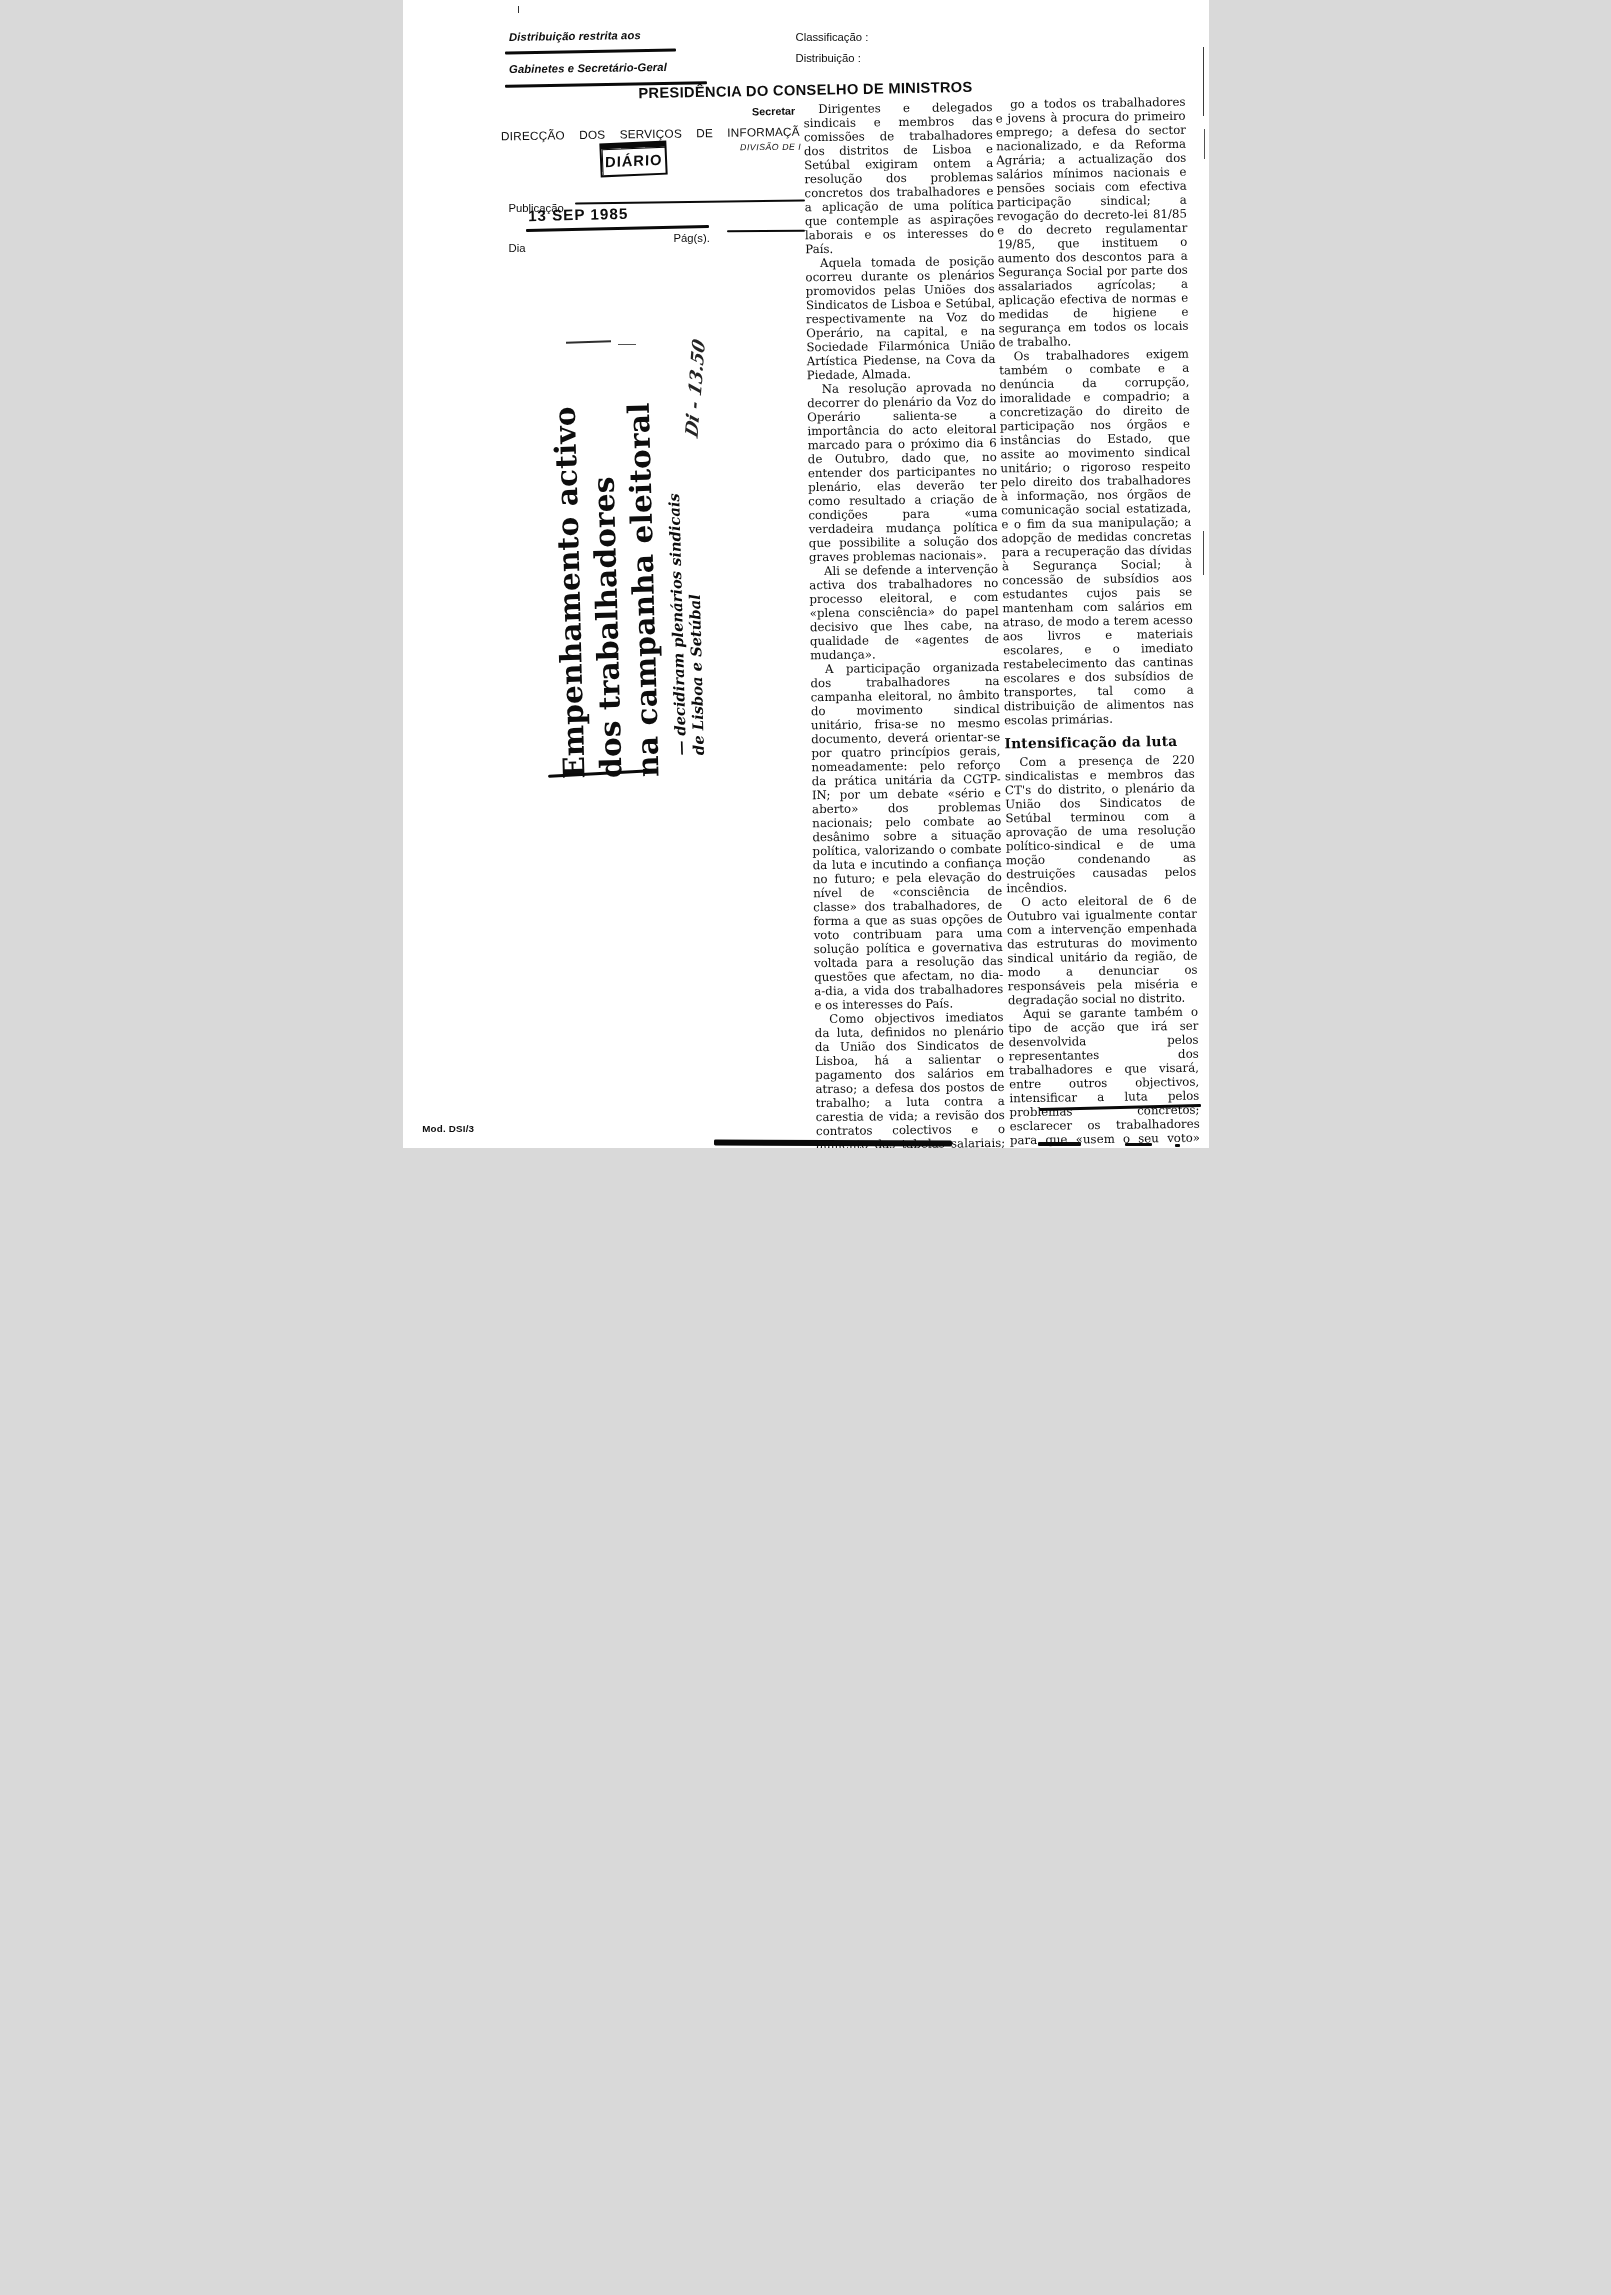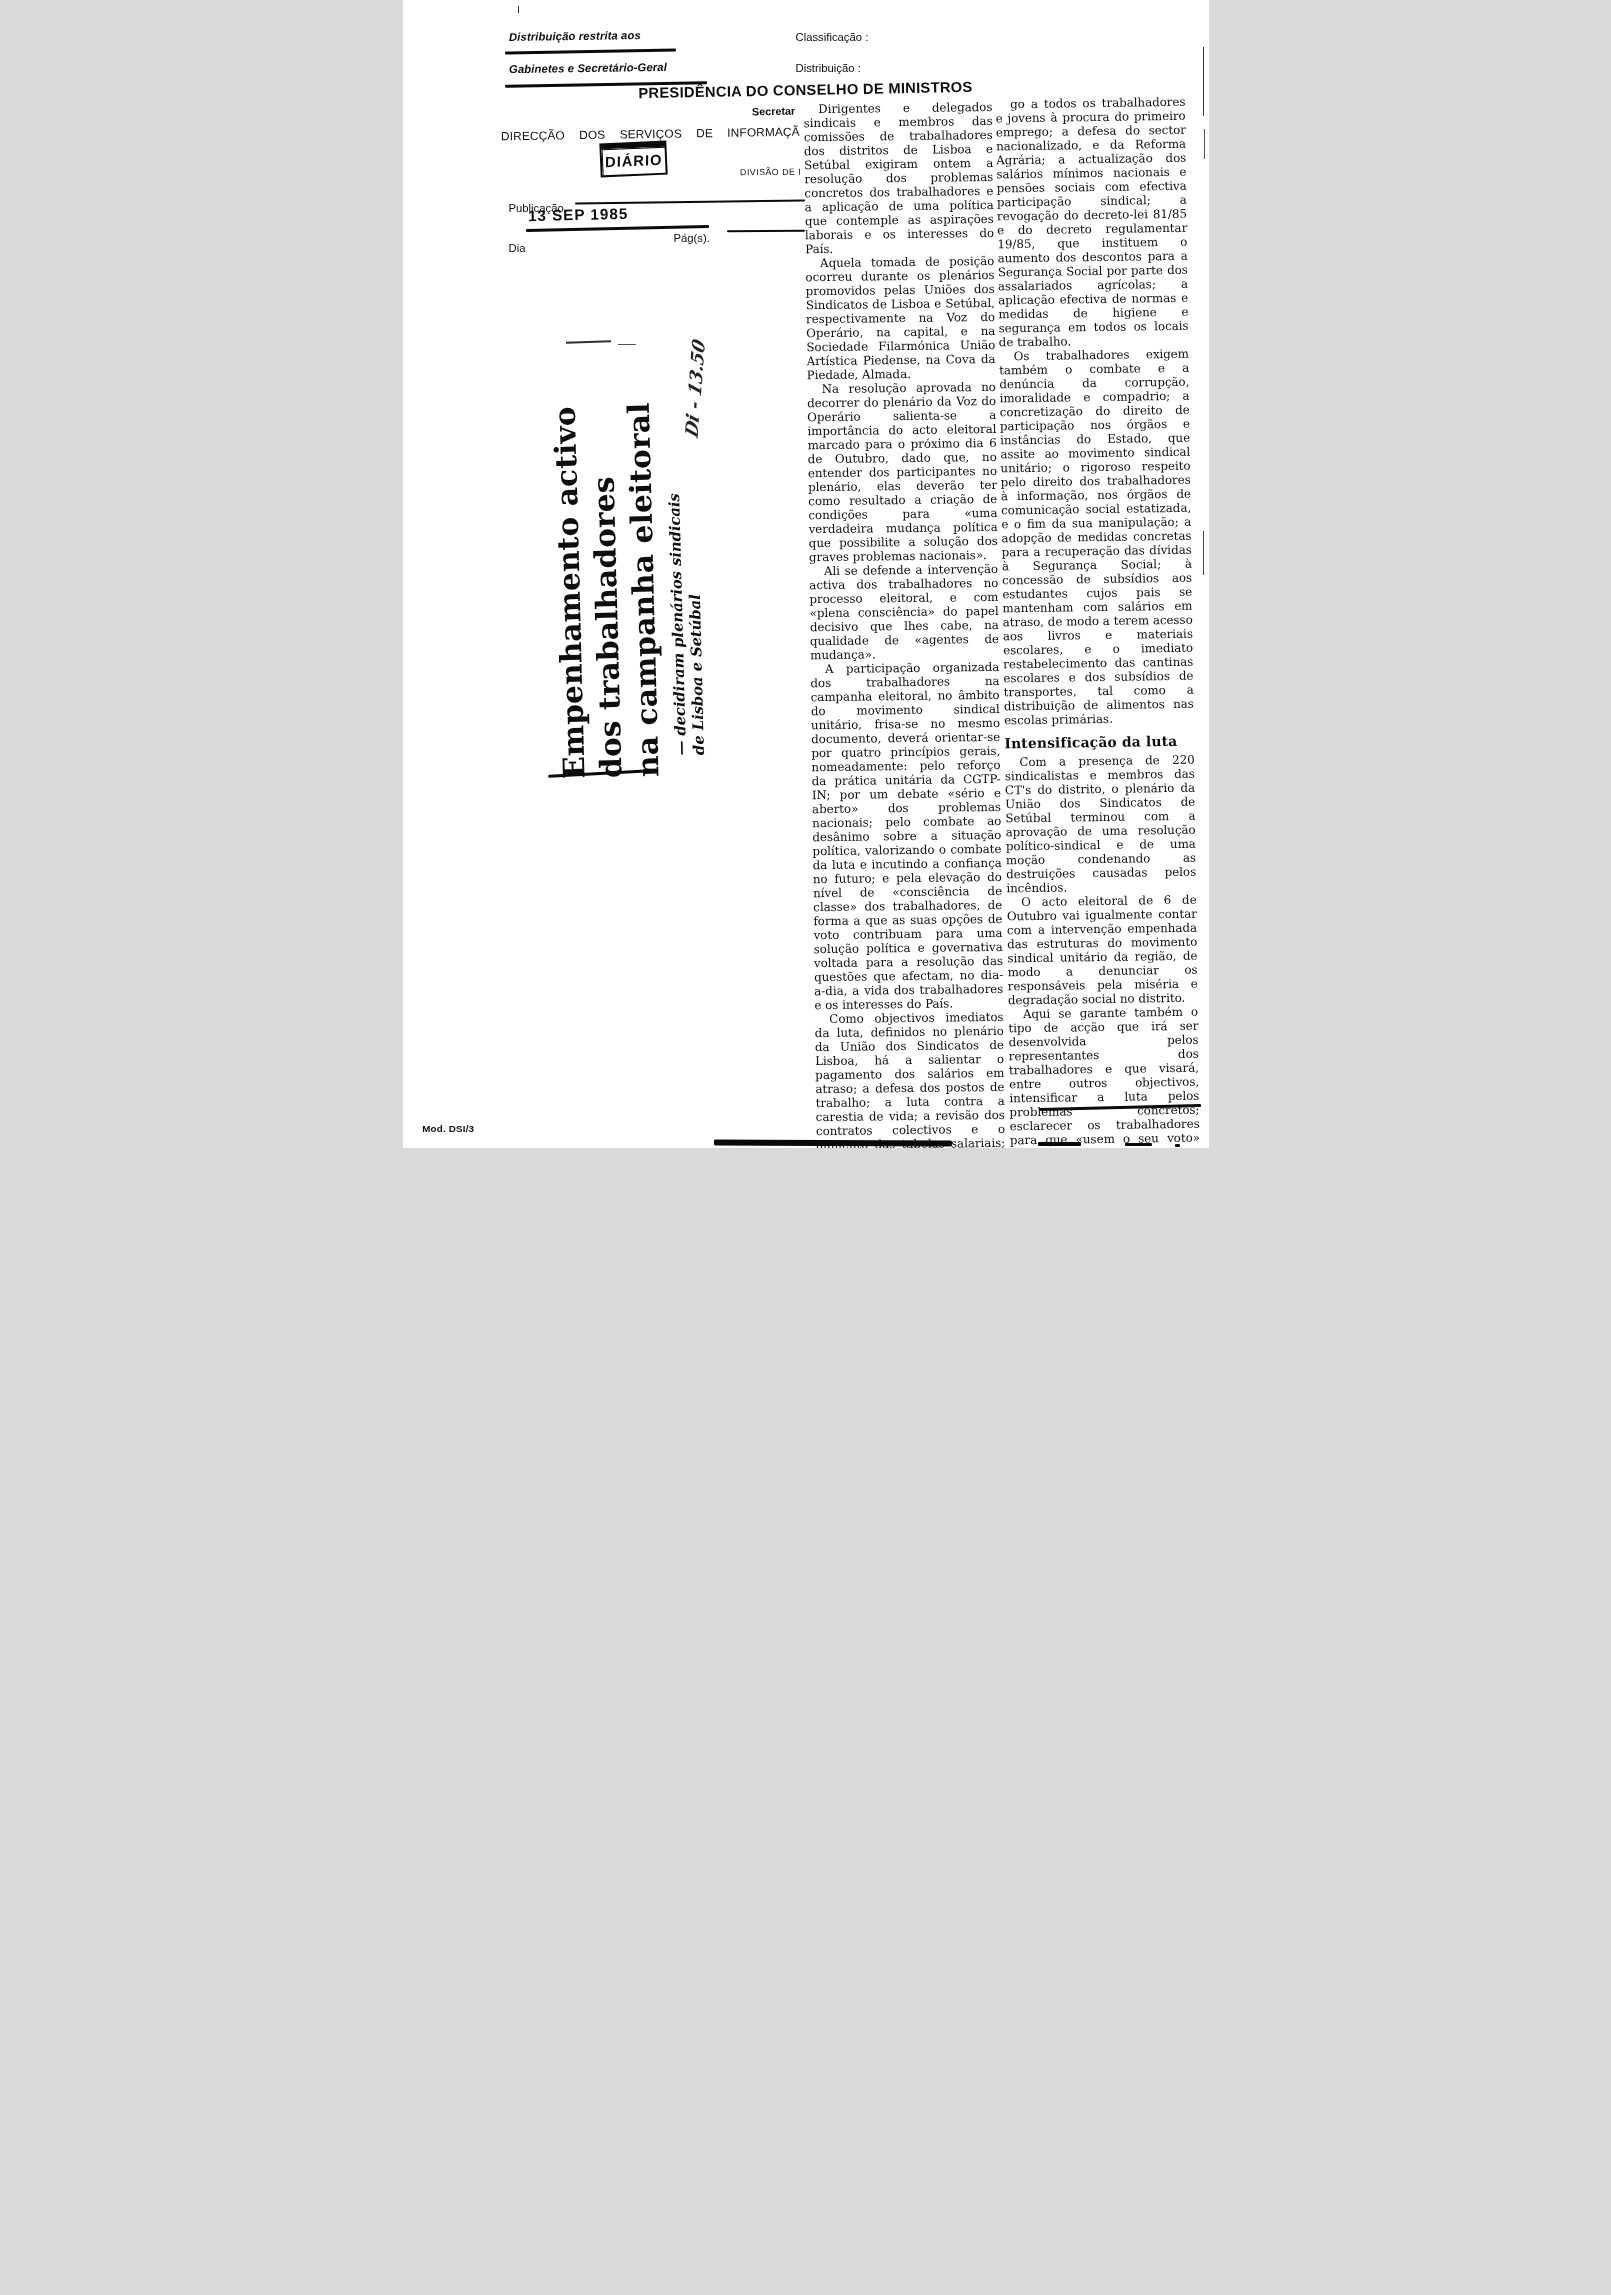--- a/index.html
+++ b/index.html
@@ -64,26 +64,26 @@
 <body>
 
 <div class="page">
 
   <div class="abs restricted-line" style="left:106px; top:29.5px; transform:rotate(-0.8deg);">Distribuição restrita aos</div>
   <div class="abs thickline" style="left:102px; top:50px; width:171px; transform:rotate(-1deg);"></div>
   <div class="abs restricted-line" style="left:106px; top:62px; transform:rotate(-0.8deg);">Gabinetes e Secretário-Geral</div>
   <div class="abs thickline" style="left:102px; top:83px; width:202px; transform:rotate(-1deg);"></div>
 
   <div class="abs class-label" style="left:393px; top:31px;text-align:center;">Classificação :</div>
-  <div class="abs class-label" style="left:393px; top:62px;">Distribuição :</div>
+  <div class="abs class-label" style="left:393px; top:52px;">Distribuição :</div>
 
   <div class="abs org-title" style="left:206px; top:82px; width:393px;">PRESIDÊNCIA DO CONSELHO DE MINISTROS</div>
   <div class="abs secretariat" style="left:349px; top:105px;">Secretar</div>
   <div class="abs direction" style="left:98px; top:127px;">DIRECÇÃO DOS SERVIÇOS DE INFORMAÇÃ</div>
-  <div class="abs division" style="left:337px; top:167px;">DIVISÃO DE I</div>
+  <div class="abs division" style="left:337px; top:142px;font-style:italic;">DIVISÃO DE I</div>
 
   <div class="abs stamp-box" style="left:197px; top:142px;">
     <span class="stamp-text">DIÁRIO</span>
   </div>
 
   <div class="abs field-label" style="left:106px; top:184px;">Publicação</div>
   <div class="abs thickline" style="left:172px; top:201px; width:230px; height:2px; transform:rotate(-0.7deg);"></div>
 
   <div class="abs field-label" style="left:106px; top:224px;">Dia</div>
   <div class="abs date-stamp" style="left:125px; top:206px;">13 SEP 1985</div>

